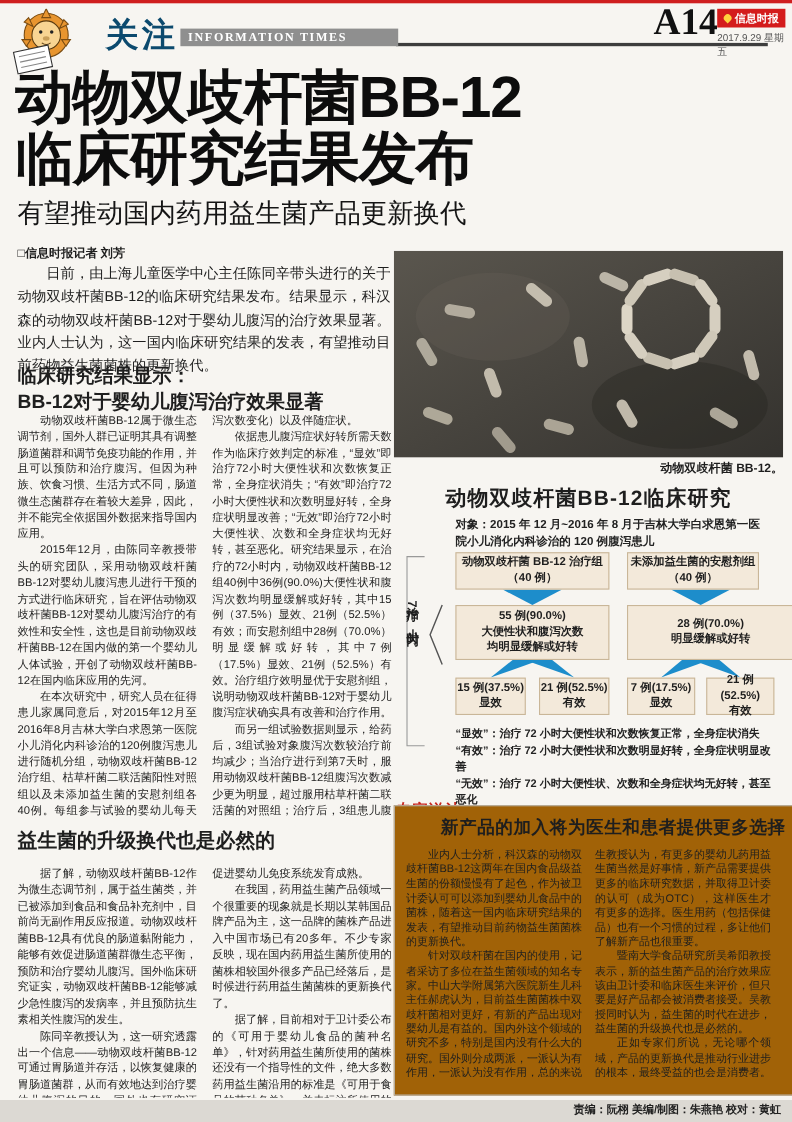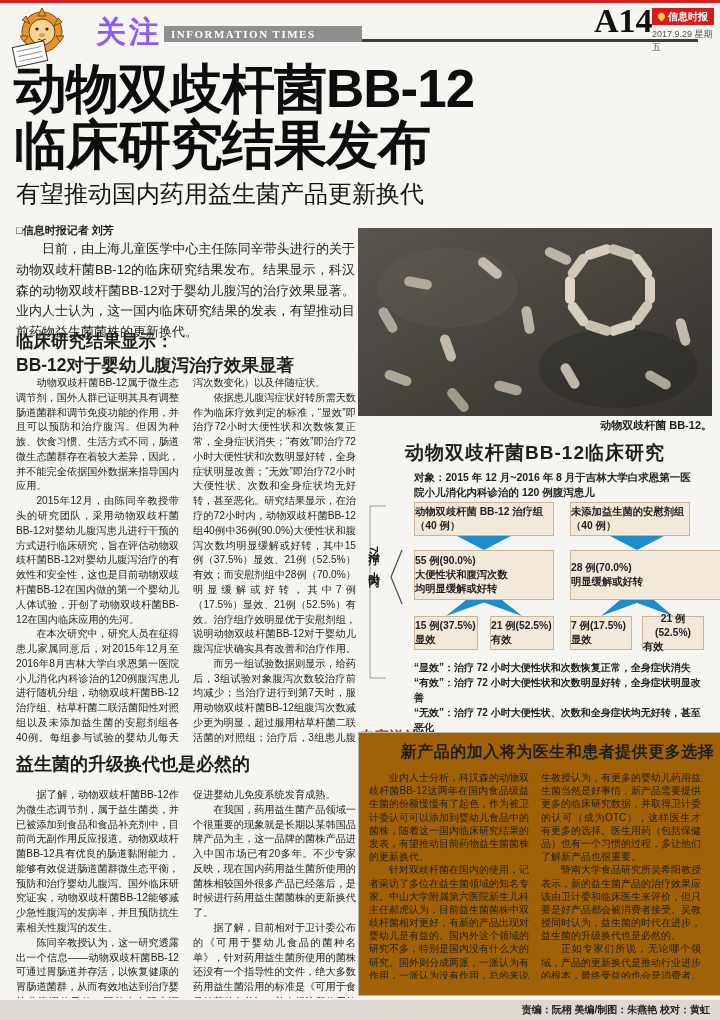--- a/index.html
+++ b/index.html
@@ -2,21 +2,21 @@
 <html><head>
 <meta charset="utf-8">
 <style>
   html,body{margin:0;padding:0;}
   body{width:720px;height:1020px;position:relative;background:#f7f5f1;
        font-family:"Liberation Sans","DejaVu Sans",sans-serif;color:#1e1e1e;overflow:hidden;}
   .abs{position:absolute;}
   
   .topline{left:0;top:0;width:720px;height:3px;background:#cf1f1f;}
   .lion{left:6px;top:8px;width:82px;height:60px;}
-  .guanzhu{left:96px;top:12px;font-size:30px;font-weight:bold;color:#8b5cf6;letter-spacing:3px;}
+  .guanzhu{left:96px;top:12px;font-size:30px;font-weight:bold;color:#0c4a6e;letter-spacing:3px;}
   .mastbar{left:164px;top:26px;width:198px;height:16px;background:#8f8f8f;color:#fff;
            font-family:"Liberation Serif",serif;font-size:11px;font-weight:bold;letter-spacing:1.5px;
            line-height:16px;padding-left:7px;box-sizing:border-box;}
   .headrule{left:360px;top:39px;width:338px;height:3px;background:#3d3d3d;}
   .pageno{left:594px;top:2px;font-family:"Liberation Serif",serif;font-size:34px;font-weight:bold;color:#111;}
   .badge{left:652px;top:8px;width:62px;height:17px;background:#d41c1c;color:#fff;font-size:10px;
          font-weight:bold;display:flex;align-items:center;justify-content:center;gap:3px;}
   .flame{width:7px;height:7px;background:#ffd23e;border-radius:50% 50% 50% 0;transform:rotate(-45deg);}
   .hdate{left:652px;top:28px;font-size:9px;color:#555;}
   
@@ -34,21 +34,21 @@
   .col p.cont{text-indent:0;}
   .s2head{left:16px;top:752px;font-size:18px;font-weight:bold;}
   
   .photo{left:358px;top:228px;width:354px;height:188px;}
   .caption{left:358px;top:418px;width:354px;text-align:right;font-size:11px;font-weight:bold;}
   .diagram{left:358px;top:438px;width:354px;height:272px;}
   .dtitle{left:0;top:2px;width:354px;text-align:center;font-size:19px;font-weight:bold;letter-spacing:1px;}
   .dsubject{left:56px;top:32px;width:278px;font-size:10.5px;font-weight:bold;line-height:1.45;color:#222;}
   .dside{left:8px;top:104px;writing-mode:vertical-rl;font-size:11.5px;font-weight:bold;letter-spacing:2px;}
   .dbox{position:absolute;background:#f3e9da;border:1px solid #c9b698;display:flex;flex-direction:column;
-        align-items:flex-start;justify-content:center;font-size:10.3px;font-weight:bold;line-height:1.35;
+        align-items:center;justify-content:center;font-size:10.3px;font-weight:bold;line-height:1.35;
         text-align:center;box-sizing:border-box;}
   .bt-l{left:56px;top:64px;width:140px;height:34px;}
   .bt-r{left:212px;top:64px;width:120px;height:34px;}
   .bm-l{left:56px;top:112px;width:140px;height:50px;}
   .bm-r{left:212px;top:112px;width:152px;height:50px;}
   .bl-1{left:56px;top:178px;width:64px;height:34px;}
   .bl-2{left:132px;top:178px;width:64px;height:34px;}
   .br-1{left:212px;top:178px;width:62px;height:34px;}
   .br-2{left:284px;top:178px;width:62px;height:34px;}
   .dnotes{left:56px;top:222px;width:294px;font-size:10px;font-weight:bold;line-height:1.5;color:#222;}

